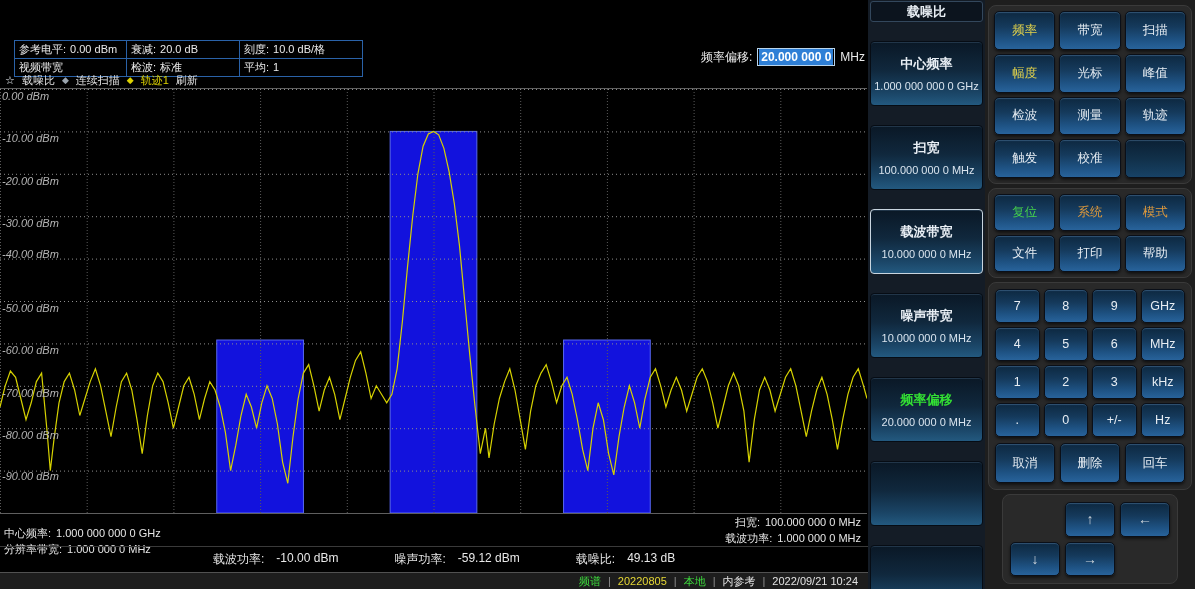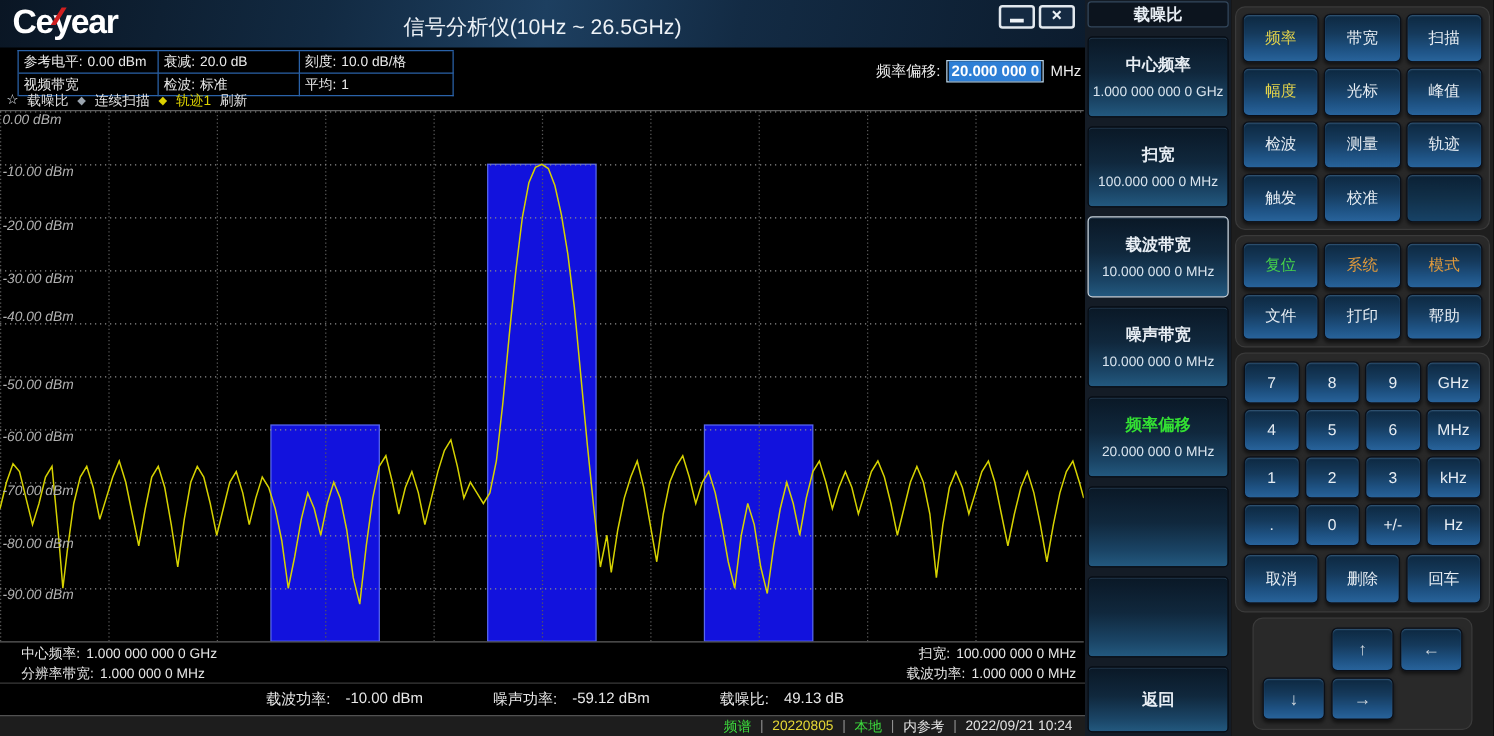--- a/index.html
+++ b/index.html
@@ -44,39 +44,39 @@
 
   
   .plot{position:absolute;left:0;top:88px;width:867px;height:424px;background:#000;
     border-top:1px solid #5f5f5f;border-bottom:1px solid #5f5f5f;}
   .plot svg{position:absolute;left:0;top:0;}
   .ylab{position:absolute;left:2px;font-size:11px;font-style:italic;color:#b2b2b2;line-height:1;}
 
   
   .footer-info{position:absolute;left:0;top:514px;width:868px;font-size:11px;color:#e6e6e6;}
   .fi-line{position:relative;height:16px;}
-  .fi-left{position:absolute;left:4px;top:1px;margin-left:13px;}
+  .fi-left{position:absolute;left:4px;top:12px;}
   .fi-right{position:absolute;right:7px;top:1px;}
   .fi-line .lbl{margin-right:5px;}
 
   .measure-row{position:absolute;left:0;top:546px;width:934px;height:25px;border-top:1px solid #3a3a3a;
     display:flex;align-items:center;padding-left:213px;box-sizing:border-box;font-size:12px;color:#e8e8e8;}
   .m-pair{display:flex;gap:12px;margin-right:56px;white-space:nowrap;}
 
   .status-bar{position:absolute;left:0;top:572px;width:868px;height:17px;background:#1d1d1d;
     border-top:1px solid #515151;display:flex;justify-content:flex-end;align-items:center;gap:7px;
     font-size:11px;padding-right:10px;box-sizing:border-box;}
   .sb-sep{color:#8f8f8f;}
 
   
   .menu{position:absolute;left:868px;top:0;width:117px;height:589px;background:#141c26;
     display:flex;flex-direction:column;box-sizing:border-box;padding:1px 2px 3px 2px;}
   .menu-header{height:19px;flex:0 0 19px;display:flex;align-items:center;justify-content:center;
     font-size:13px;font-weight:bold;color:#e8eef4;background:#0c141e;border:1px solid #33475c;border-radius:3px;}
-  .menu-btn{position:relative;margin-top:7px;height:63px;flex:0 0 63px;border-radius:4px;cursor:pointer;
+  .menu-btn{position:relative;margin-top:19px;height:63px;flex:0 0 63px;border-radius:4px;cursor:pointer;
     background:linear-gradient(180deg,#0a1826 0%,#102submit840 0,#10283d 45%,#1a4465 80%,#23597f 100%);
     background:linear-gradient(180deg,#0a1826 0%,#10283d 45%,#1a4465 80%,#23597f 100%);
     border:1px solid #060c14;box-shadow:inset 0 1px 0 rgba(140,190,235,.18);
     display:flex;flex-direction:column;align-items:center;justify-content:center;gap:7px;}
   .menu-btn .m-label{font-size:13px;font-weight:bold;color:#e8eef4;}
   .menu-btn .m-value{font-size:11px;color:#d9e4ee;}
   .menu-btn.selected{border:1px solid #c9d5df;}
   .menu-btn.active .m-label{color:#33e033;}
   .menu-btn.return{flex:1 1 auto;}
 
@@ -97,32 +97,20 @@
     display:flex;align-items:center;justify-content:center;
     box-shadow:inset 0 1px 1px rgba(130,185,235,.3),0 2px 3px rgba(0,0,0,.55);}
   .key.empty{background:linear-gradient(180deg,#0b2034 0%,#113049 50%,#174266 100%);cursor:default;}
   .key.arrow{font-size:14px;color:#cfd6dc;}
 </style>
 </head>
 <body>
 
 <div id="app">
 
-  <div class="titlebar">
-    <div class="logo"><span>Ce</span><span class="logo-accent">y</span><span>ear</span></div>
-    <div class="title">信号分析仪(10Hz ~ 26.5GHz)</div>
-    <div class="win-btns">
-      <div class="win-btn">
-          <span class="min-bar"></span>
-        </div>
-      <div class="win-btn">
-          <span class="close-x">✕</span>
-        </div>
-    </div>
-  </div>
 
   <div class="params" id="params">
       <div class="p-cell"><span class="lbl">参考电平:</span><span class="val">0.00 dBm</span></div>
       <div class="p-cell"><span class="lbl">衰减:</span><span class="val">20.0 dB</span></div>
       <div class="p-cell"><span class="lbl">刻度:</span><span class="val">10.0 dB/格</span></div>
       <div class="p-cell"><span class="lbl">视频带宽</span><span class="val"></span></div>
       <div class="p-cell"><span class="lbl">检波:</span><span class="val">标准</span></div>
       <div class="p-cell"><span class="lbl">平均:</span><span class="val">1</span></div>
     </div>
 

